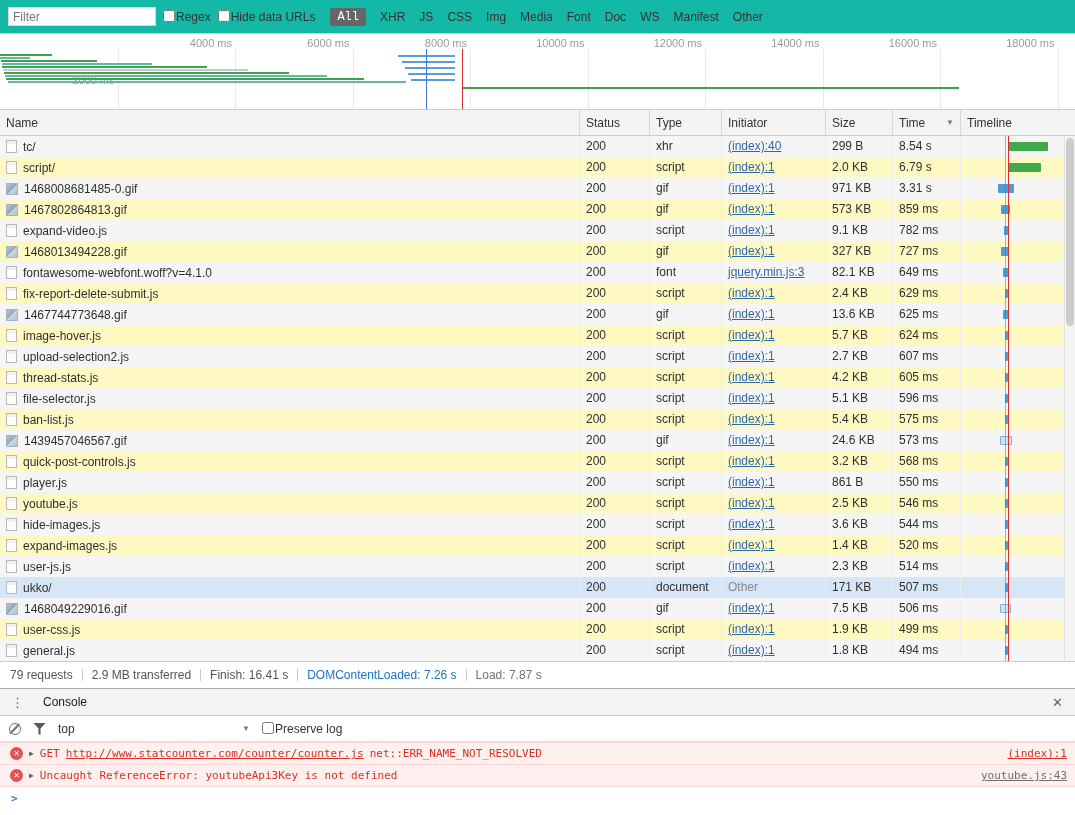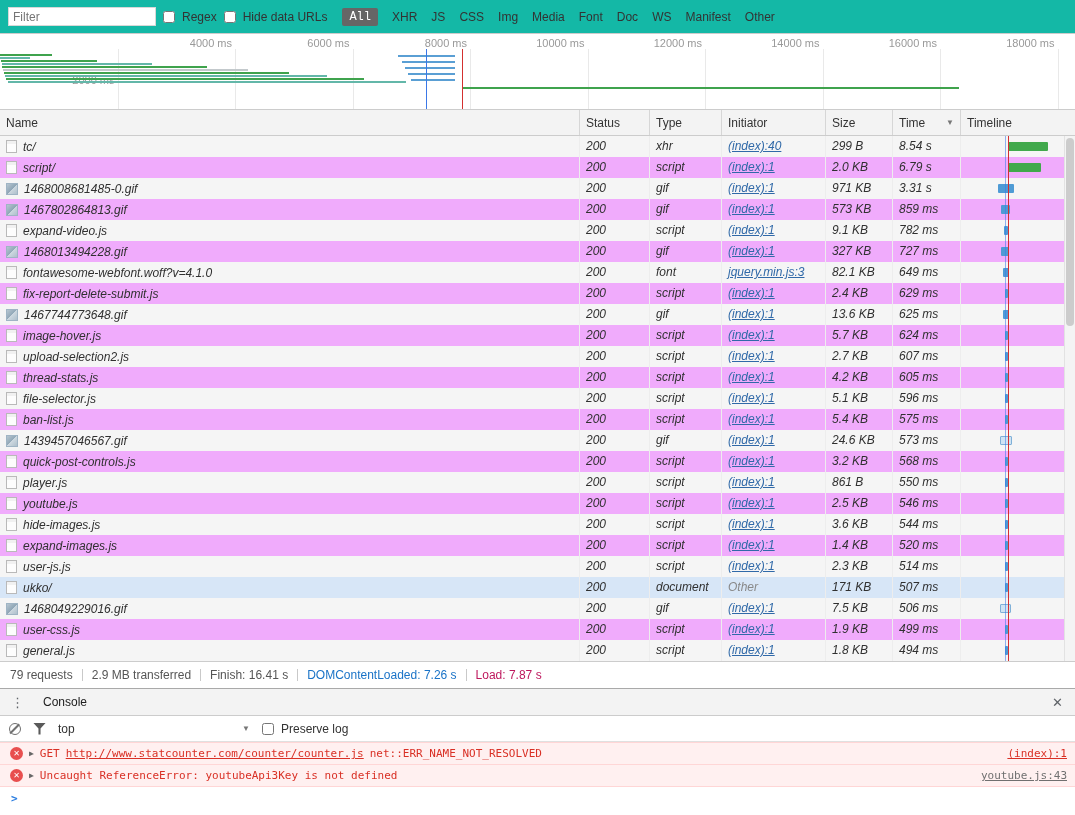--- a/index.html
+++ b/index.html
@@ -12,21 +12,21 @@
 
   
   .net-toolbar {
     flex:0 0 34px; height:34px; display:flex; align-items:center; gap:7px;
     padding:0 8px; background:#14b8a6; border-bottom:1px solid #ccc;
   }
   .filter-input {
     width:148px; height:19px; border:1px solid #d8d8d8; background:#fff;
     font:12px "Liberation Sans", sans-serif; padding:0 4px; color:#333; outline:none;
   }
-  .chk { display:flex; align-items:center; gap:7px; color:#333; white-space:nowrap; }
+  .chk { display:flex; align-items:flex-start; gap:1px; color:#333; white-space:nowrap; }
   .chk input { width:12px; height:12px; margin:0; }
   .pills { display:flex; align-items:center; gap:14px; margin-left:8px; color:#333; }
   .pill { cursor:default; white-space:nowrap; }
   .pill.active { background:#666; color:#fff; border-radius:2px; padding:2px 7px;font-family:Liberation Mono, monospace; }
 
   
   .overview { position:relative; flex:0 0 76px; height:76px; border-bottom:1px solid #ccc; background:#fff; overflow:hidden; }
   .ov-label { position:absolute; top:3px; transform:translateX(-100%); padding-right:3px; font-size:11px; color:#999; white-space:nowrap; }
   .ov-grid { position:absolute; top:15px; bottom:0; width:1px; background:#e9e9e9; }
   .ov-bar { position:absolute; height:2px; }
@@ -41,21 +41,21 @@
   
   .table-header {
     flex:0 0 26px; height:26px; display:grid;
     grid-template-columns:580px 70px 72px 104px 67px 68px auto;
     background:#f3f3f3; border-bottom:1px solid #ccc; color:#333;
   }
   .hcell { display:flex; align-items:center; justify-content:space-between; padding:0 6px; border-right:1px solid #d6d6d6; overflow:hidden; white-space:nowrap; }
   .hcell:last-child { border-right:none; }
   .sort-arrow { color:#777; font-size:8px; margin-left:4px; }
 
-  .table-body { position:relative; flex:0 0 525px; height:525px; overflow:hidden; background:#f0abfc;font-style:italic; }
+  .table-body { position:relative; flex:0 0 525px; height:525px; overflow:hidden; background:#fef9c3; }
   .row { display:grid; grid-template-columns:580px 70px 72px 104px 67px 68px auto; height:21px; line-height:20px; }
   .row.stripe { background:#f5f5f5; }
   .row.selected { background:#d7e6f7; }
   .cell { padding:0 6px; border-right:1px solid #ededed; overflow:hidden; white-space:nowrap; text-overflow:ellipsis; }
   .cell:last-child { border-right:none; }
   .name-cell { display:flex; align-items:center; gap:6px; }
   .num { }
   .init-link { color:#3069a8; text-decoration:underline; cursor:pointer; }
   .init-link.plain { color:#888; text-decoration:none; cursor:default; }
   .tl-cell { position:relative; padding:0; }
@@ -70,21 +70,21 @@
                background:linear-gradient(135deg,#b7c6d1 0%,#8fa6b6 50%,#cdd8e0 50%,#aebfcb 100%); }
   .body-line { position:absolute; top:0; bottom:0; width:1px; z-index:5; }
   .body-line.dcl  { background:#3b78e7; opacity:.55; }
   .body-line.load { background:#d3302f; }
   .scrollbar { position:absolute; top:0; right:0; bottom:0; width:11px; background:#f4f4f4; border-left:1px solid #e2e2e2; z-index:6; }
   .scroll-thumb { position:absolute; top:2px; left:1px; width:8px; height:188px; background:#ccc; border-radius:4px; }
 
   
   .summary-bar { flex:0 0 27px; height:27px; display:flex; align-items:center; padding:0 10px; border-top:1px solid #ccc; background:#fff; color:#555;text-align:center; }
   .sum-item.blue { color:#1a73c7; }
-  .sum-item.red  { color:#be185d; }
+  .sum-item.red  { color:#737373; }
   .sum-sep { width:1px; height:12px; background:#c9c9c9; margin:0 9px; }
 
   
   .drawer { flex:1; display:flex; flex-direction:column; border-top:1px solid #a9a9a9; background:#fff; min-height:0; }
   .drawer-tabs { flex:0 0 27px; height:27px; display:flex; align-items:center; background:#f3f3f3; border-bottom:1px solid #ccc; padding:0 4px; }
   .dots-icon { font-size:13px; color:#5f6368; padding:0 7px; cursor:pointer; }
   .drawer-tab { padding:0 12px; height:100%; display:flex; align-items:center; color:#202020; cursor:pointer; }
   .drawer-close { margin-left:auto; color:#5f6368; font-size:13px; padding:0 8px; cursor:pointer; }
 
   .console-toolbar { flex:0 0 26px; height:26px; display:flex; align-items:center; gap:12px; padding:0 9px; border-bottom:1px solid #e0e0e0; background:#fff; }

